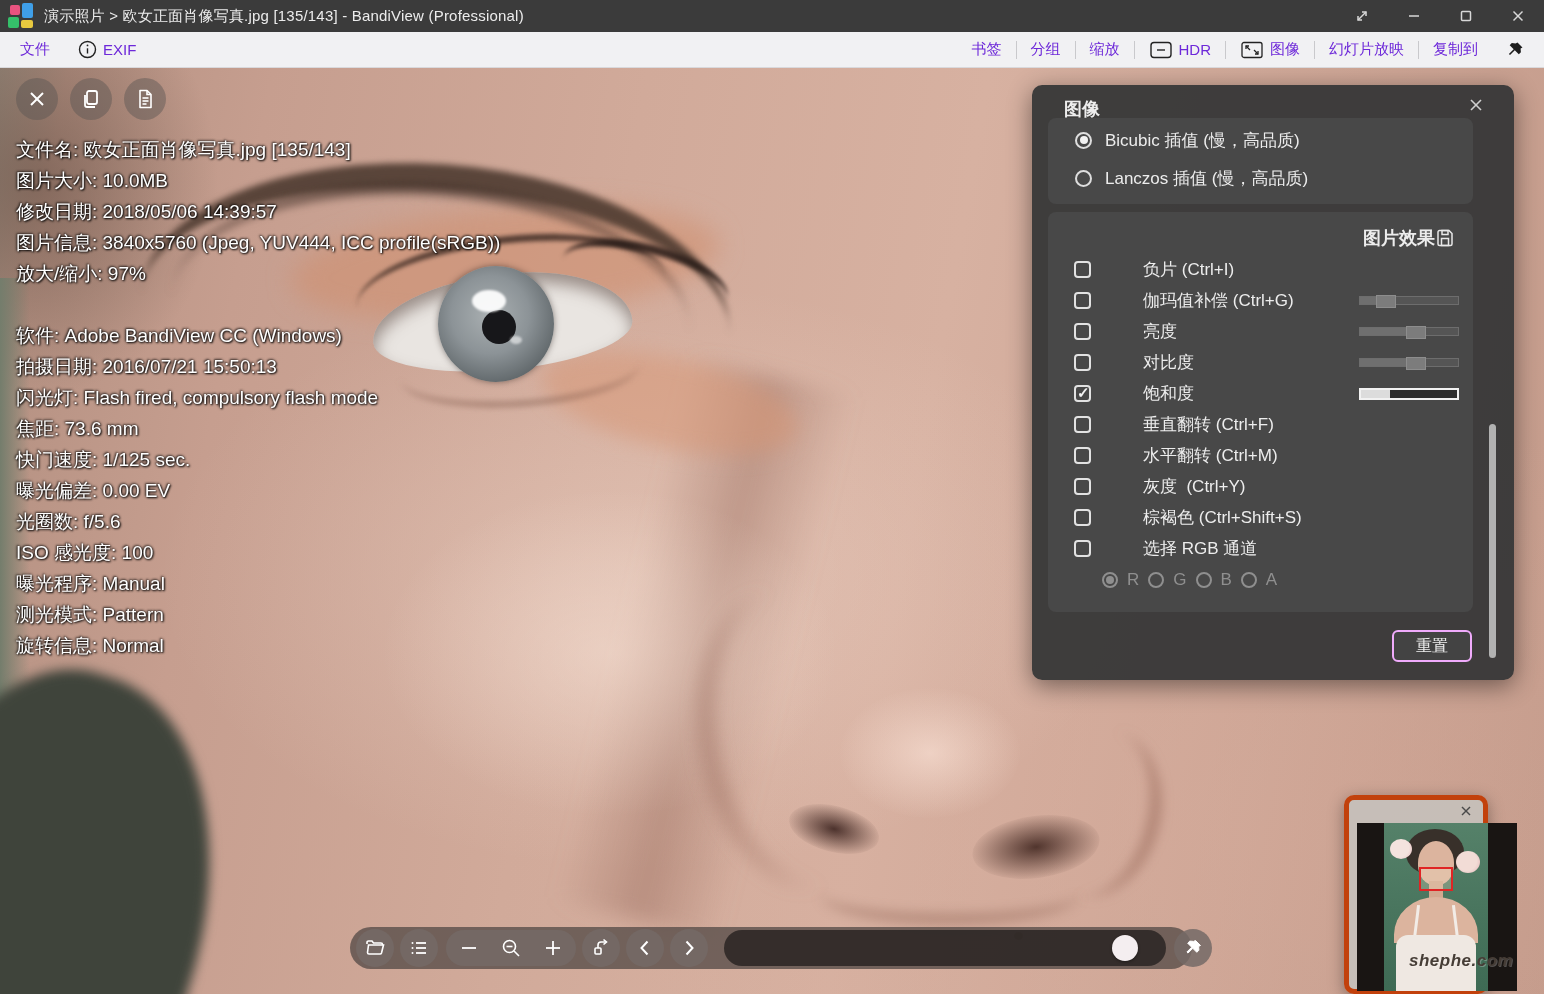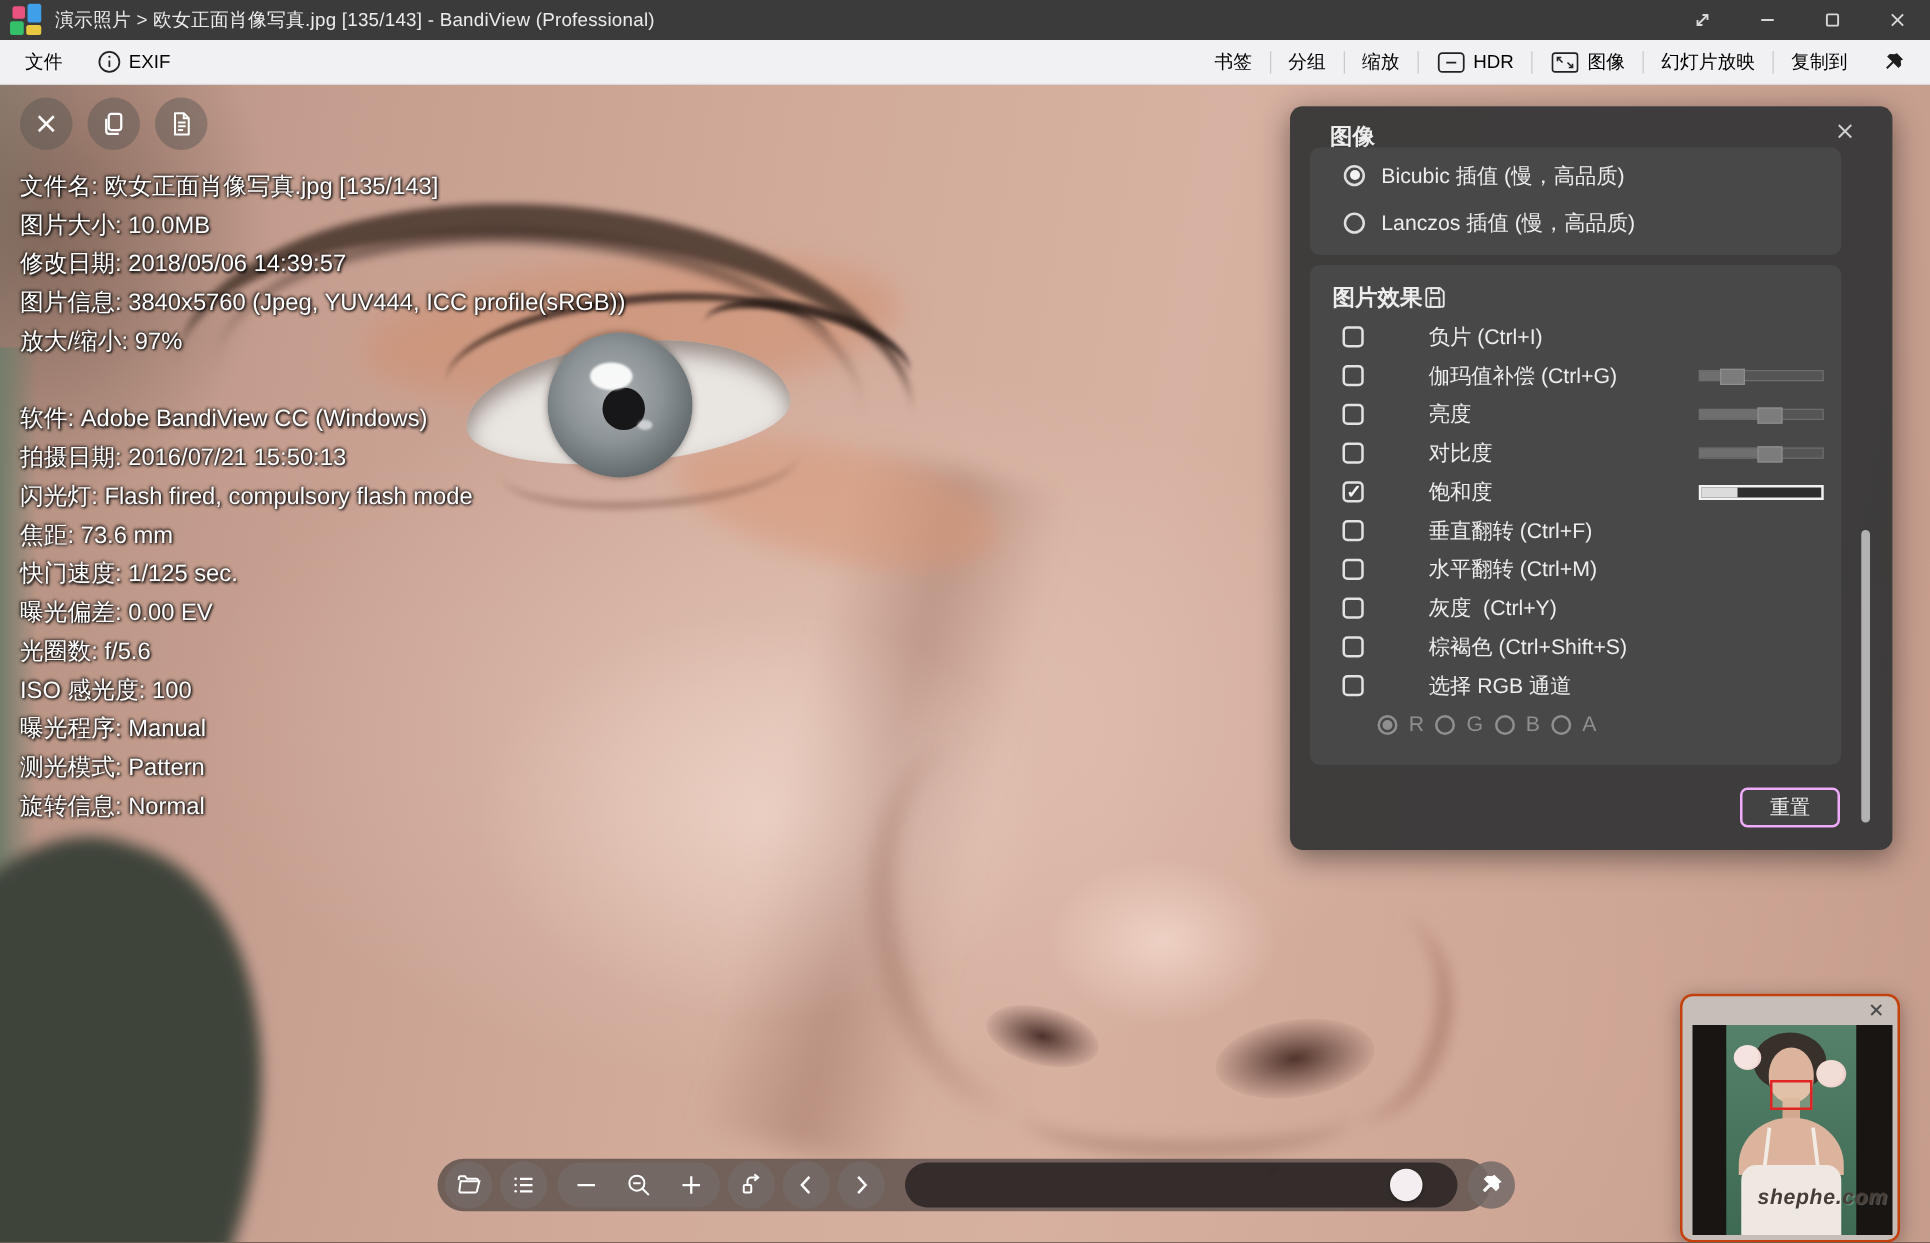--- a/index.html
+++ b/index.html
@@ -14,21 +14,21 @@
   .logo-sq1 { left:2px; top:2px;  width:10px; height:10px; background:#e8537f; }
   .logo-sq2 { left:14px; top:0px; width:11px; height:15px; background:#3f9fe8; }
   .logo-sq3 { left:0px; top:14px; width:11px; height:11px; background:#35c06a; }
   .logo-sq4 { left:13px; top:17px; width:12px; height:8px; background:#e8c93f; }
   .title-text { color:#ececec; font-size:15px; margin-left:10px; letter-spacing:0.2px; }
   .win-btns { position:absolute; right:0; top:0; height:32px; display:flex; align-items:center; }
   .win-btn { width:52px; height:32px; display:flex; align-items:center; justify-content:center; color:#d8d8d8; }
   .win-btn svg { stroke:#d8d8d8; }
 
   
-  .menubar { position:absolute; left:0; top:32px; width:1544px; height:36px; background:#f1f1f3; border-bottom:1px solid #d9d9dc; display:flex; align-items:center; z-index:50; font-size:15px; color:#000000; }
+  .menubar { position:absolute; left:0; top:32px; width:1544px; height:36px; background:#f1f1f3; border-bottom:1px solid #d9d9dc; display:flex; align-items:center; z-index:50; font-size:15px; color:#6d28d9; }
   .menu-item { display:flex; align-items:center; gap:6px; padding:0 14px; height:36px; cursor:default; }
   .menu-left { display:flex; align-items:center; margin-left:6px; }
   .menu-right { display:flex; align-items:center; margin-left:auto; margin-right:6px; }
   .menu-sep { width:1px; height:18px; background:#c9c9cc; }
   .menu-icon svg { display:block; }
 
   
   .photo { position:absolute; left:0; top:68px; width:1544px; height:926px; overflow:hidden;
     background:
       radial-gradient(ellipse 700px 420px at 42% 55%, rgba(244,222,210,0.40), rgba(244,222,210,0) 70%),
@@ -73,21 +73,21 @@
   
   .panel { position:absolute; left:1032px; top:85px; width:482px; height:595px; background:rgba(57,57,57,0.97); border-radius:10px; box-shadow:0 6px 24px rgba(0,0,0,0.45); z-index:30; color:#ededed; }
   .panel-title { position:absolute; left:32px; top:12px; font-size:18px; font-weight:bold; }
   .panel-close { position:absolute; right:26px; top:8px; width:24px; height:24px; display:flex; align-items:center; justify-content:center; color:#cfcfcf; font-size:20px; }
   .section-box { position:absolute; left:16px; width:425px; background:#484848; border-radius:8px; }
   .box-interp { top:33px; height:86px; padding-top:3px; }
   .radio-row { display:flex; align-items:center; gap:13px; height:38px; padding-left:27px; font-size:17px; }
   .radio { width:17px; height:17px; border-radius:50%; border:2px solid #dedede; position:relative; flex:0 0 auto; }
   .radio .dot { position:absolute; left:2.5px; top:2.5px; width:8px; height:8px; border-radius:50%; background:#f2f2f2; }
   .box-fx { top:127px; height:400px; }
-  .fx-header { display:flex; align-items:center; justify-content:flex-start; padding:14px 18px 4px 18px; }
+  .fx-header { display:flex; align-items:center; justify-content:flex-end; padding:14px 18px 4px 18px; }
   .fx-title { font-size:18px; font-weight:bold; }
   .save-icon svg { display:block; stroke:#e8e8e8; }
   .fx-row { display:flex; align-items:center; height:31px; padding:0 14px 0 26px; font-size:17px;gap:39px; }
   .fx-row .lbl { flex:1; white-space:pre; }
   .cbx { width:17px; height:17px; border:2px solid #e2e2e2; border-radius:4px; margin-right:13px; position:relative; flex:0 0 auto; }
   .cbx .tick { position:absolute; left:1px; top:-3px; color:#f4f4f4; font-size:15px; font-weight:bold; }
   .slider { position:relative; width:100px; height:9px; background:#555; border:1px solid #6d6d6d; flex:0 0 auto; }
   .slider .fill { position:absolute; left:0; top:0; height:100%; background:#6f6f6f; }
   .slider .fill::after { content:''; position:absolute; right:-9px; top:-2px; width:18px; height:11px; background:#7c7c7c; border:1px solid #8d8d8d; }
   .slider.active { height:12px; border:2px solid #f2f2f2; background:#2e2e2e; }
@@ -104,21 +104,21 @@
   .tb-btn { width:38px; height:38px; border-radius:50%; background:rgba(116,106,102,0.85); display:flex; align-items:center; justify-content:center; margin-left:6px; flex:0 0 auto; }
   .tb-btn svg { stroke:#fff; display:block; }
   .zoom-group { height:36px; border-radius:18px; background:rgba(116,106,102,0.85); display:flex; align-items:center; margin-left:8px; padding:0 10px; gap:16px; flex:0 0 auto; }
   .zoom-group .zbtn { width:26px; height:26px; display:flex; align-items:center; justify-content:center; }
   .zoom-group svg { stroke:#fff; display:block; }
   .pos-slider { position:relative; margin-left:16px; width:442px; height:36px; border-radius:18px; background:rgba(38,33,31,0.8); flex:0 0 auto; }
   .pos-thumb { position:absolute; left:388px; top:5px; width:26px; height:26px; border-radius:50%; background:#f4eef0; box-shadow:0 1px 3px rgba(0,0,0,0.4); }
   .pin-round { margin-left:8px; }
 
   
-  .navigator { position:absolute; left:1344px; top:795px; width:176px; height:199px; background:rgba(198,192,187,0.92); border:2px solid #c2410c; border-radius:10px; box-shadow:0 4px 16px rgba(0,0,0,0.35); z-index:40;padding-left:47px; }
+  .navigator { position:absolute; left:1344px; top:795px; width:144px; height:199px; background:rgba(198,192,187,0.92); border:5px solid #c2410c; border-radius:10px; box-shadow:0 4px 16px rgba(0,0,0,0.35); z-index:40;padding-left:47px; }
   .nav-close { position:absolute; right:8px; top:2px; color:#4a4a4a; font-size:16px; width:18px; height:18px; display:flex; align-items:center; justify-content:center; }
   .thumb-box { position:absolute; left:8px; top:23px; width:160px; height:168px; background:#191513; overflow:hidden; }
   .thumb-box * { position:absolute; }
   .portrait { left:27px; top:0; width:104px; height:168px; background:linear-gradient(to bottom, #558169, #3e6a54); }
   .p-hair { left:22px; top:6px; width:58px; height:46px; background:#38302a; border-radius:50% 50% 46% 46%; }
   .p-flower-l { left:6px; top:16px; width:22px; height:20px; background:radial-gradient(circle at 45% 45%, #f4e3de 0 55%, #e6b6ba 100%); border-radius:50%; }
   .p-flower-r { left:72px; top:28px; width:24px; height:22px; background:radial-gradient(circle at 45% 45%, #f2dcd6 0 55%, #e0aeb2 100%); border-radius:50%; }
   .p-face { left:34px; top:18px; width:36px; height:44px; background:#dcb49e; border-radius:50% 50% 45% 45%; }
   .p-neck { left:45px; top:58px; width:14px; height:20px; background:#d2a88f; }
   .p-chest { left:10px; top:74px; width:84px; height:46px; background:#dcb49e; border-radius:55% 55% 0 0 / 90% 90% 0 0; }

